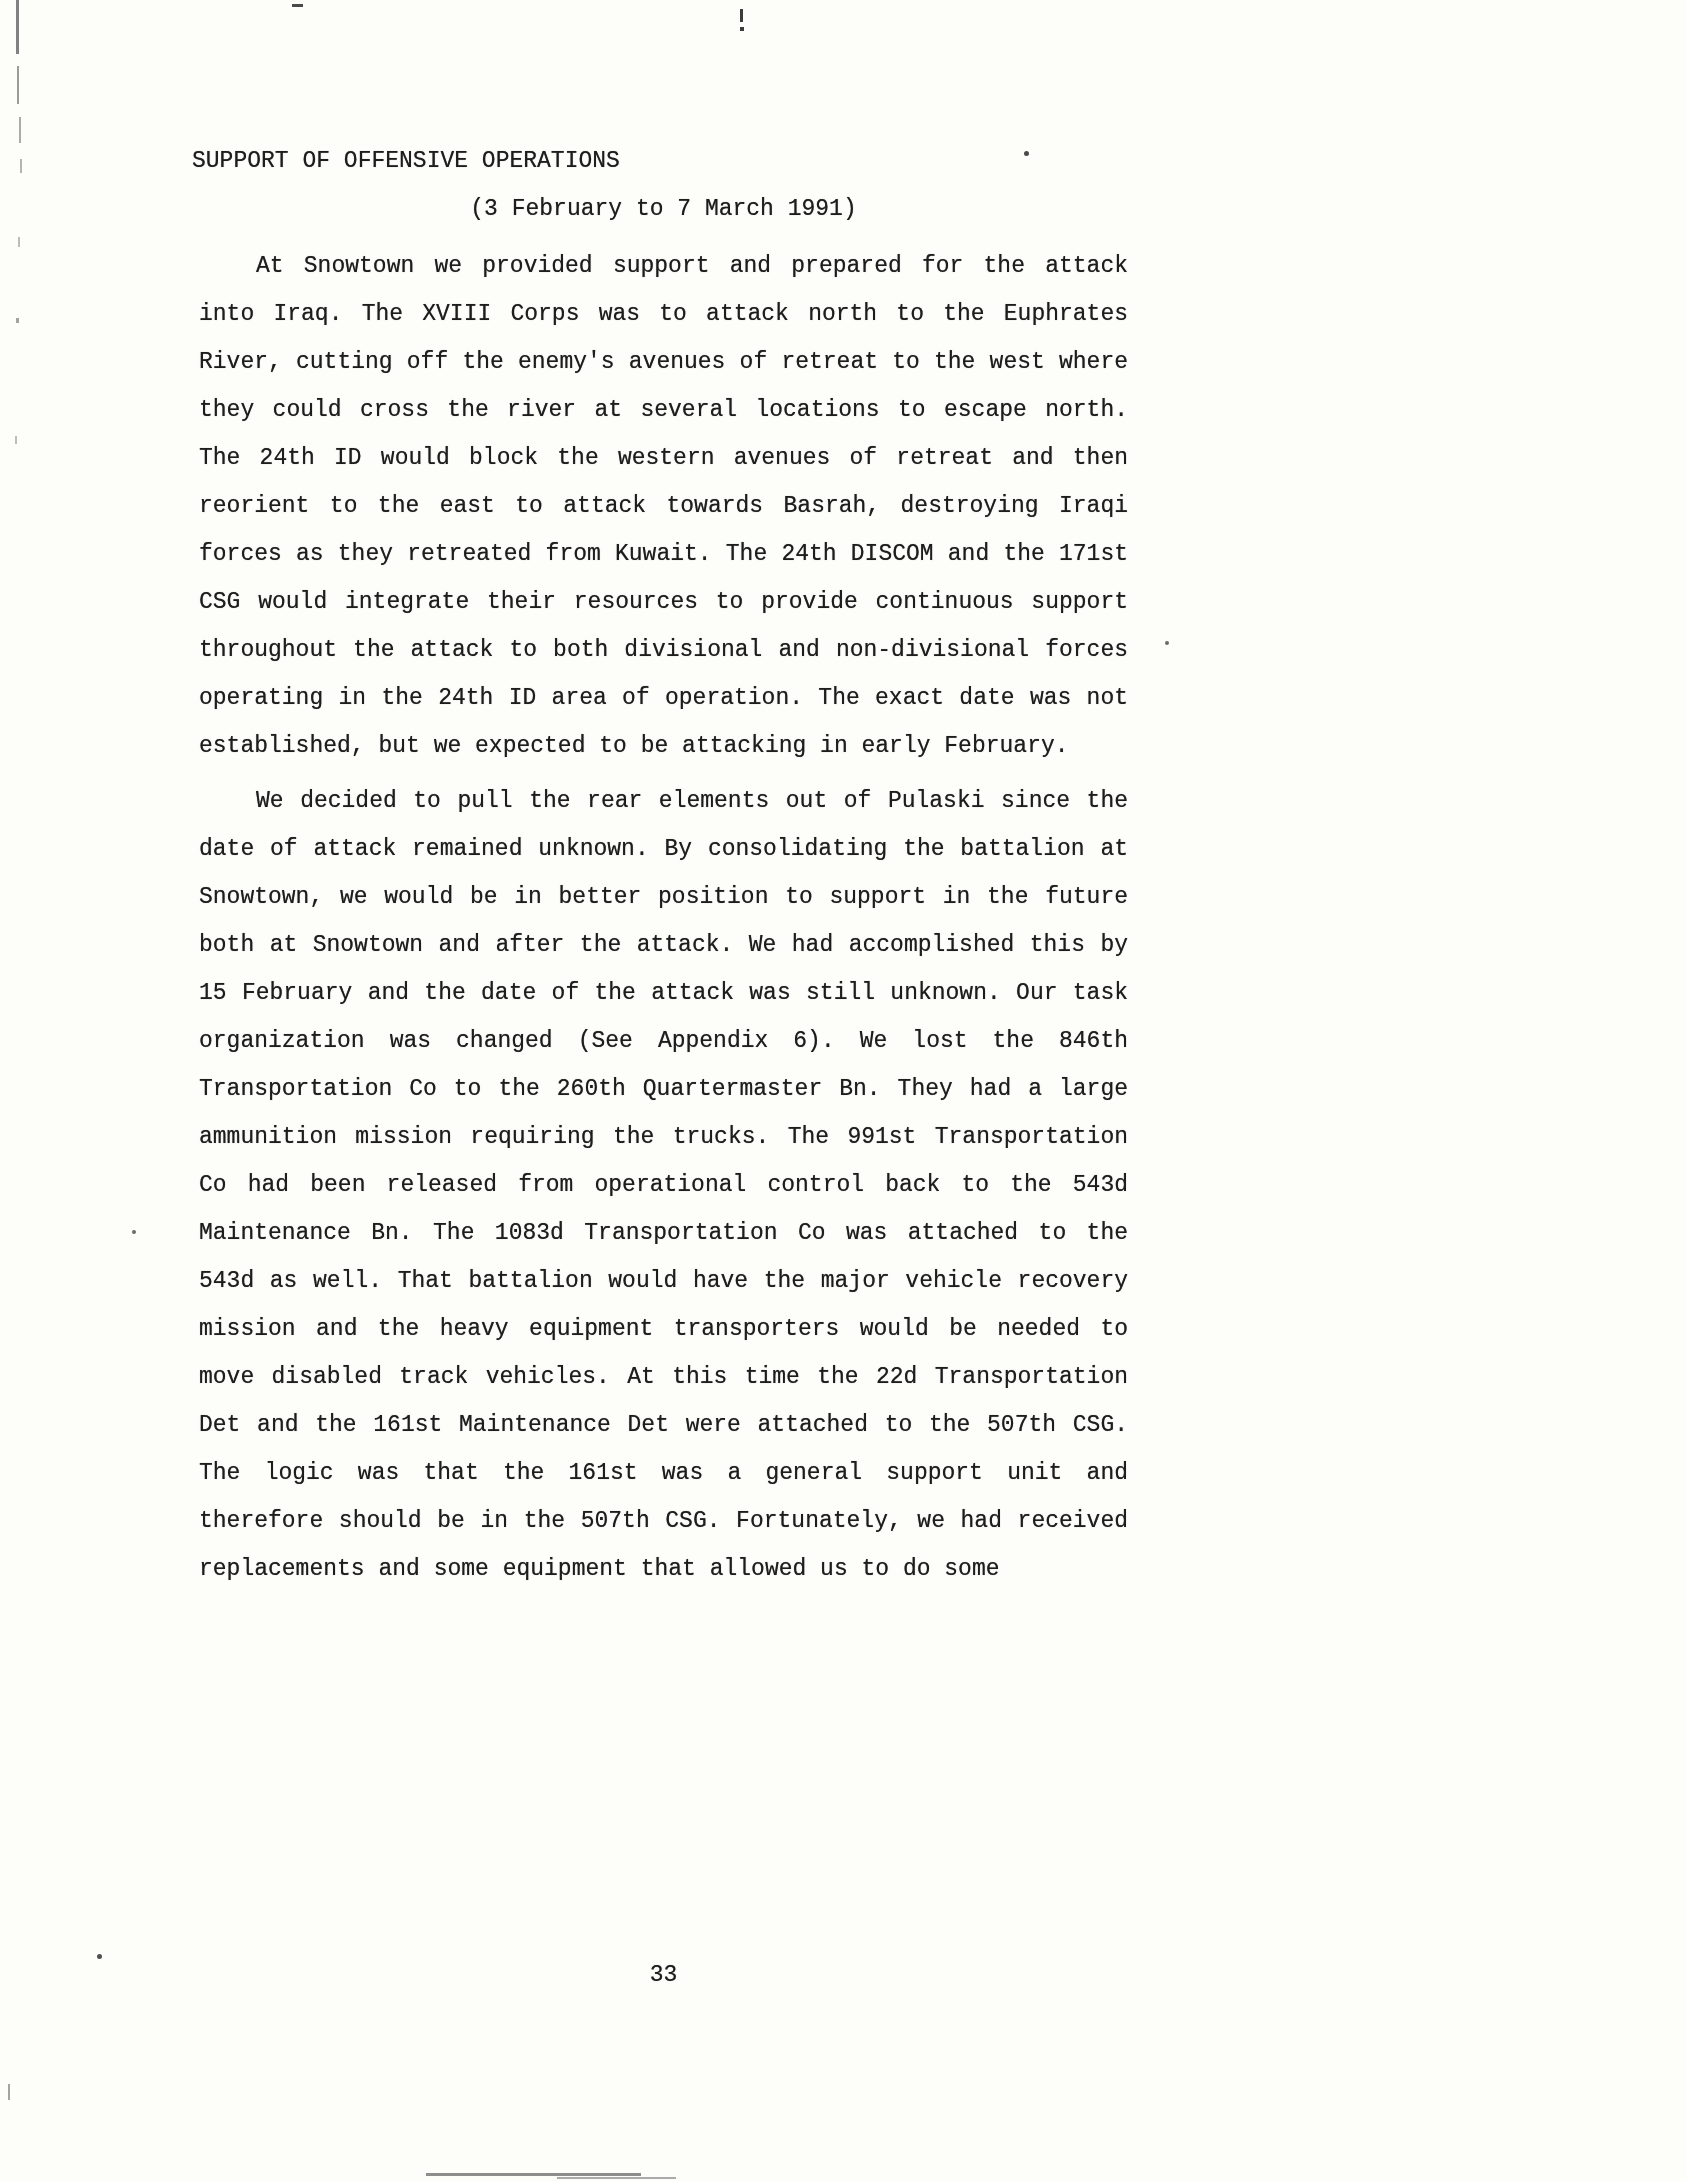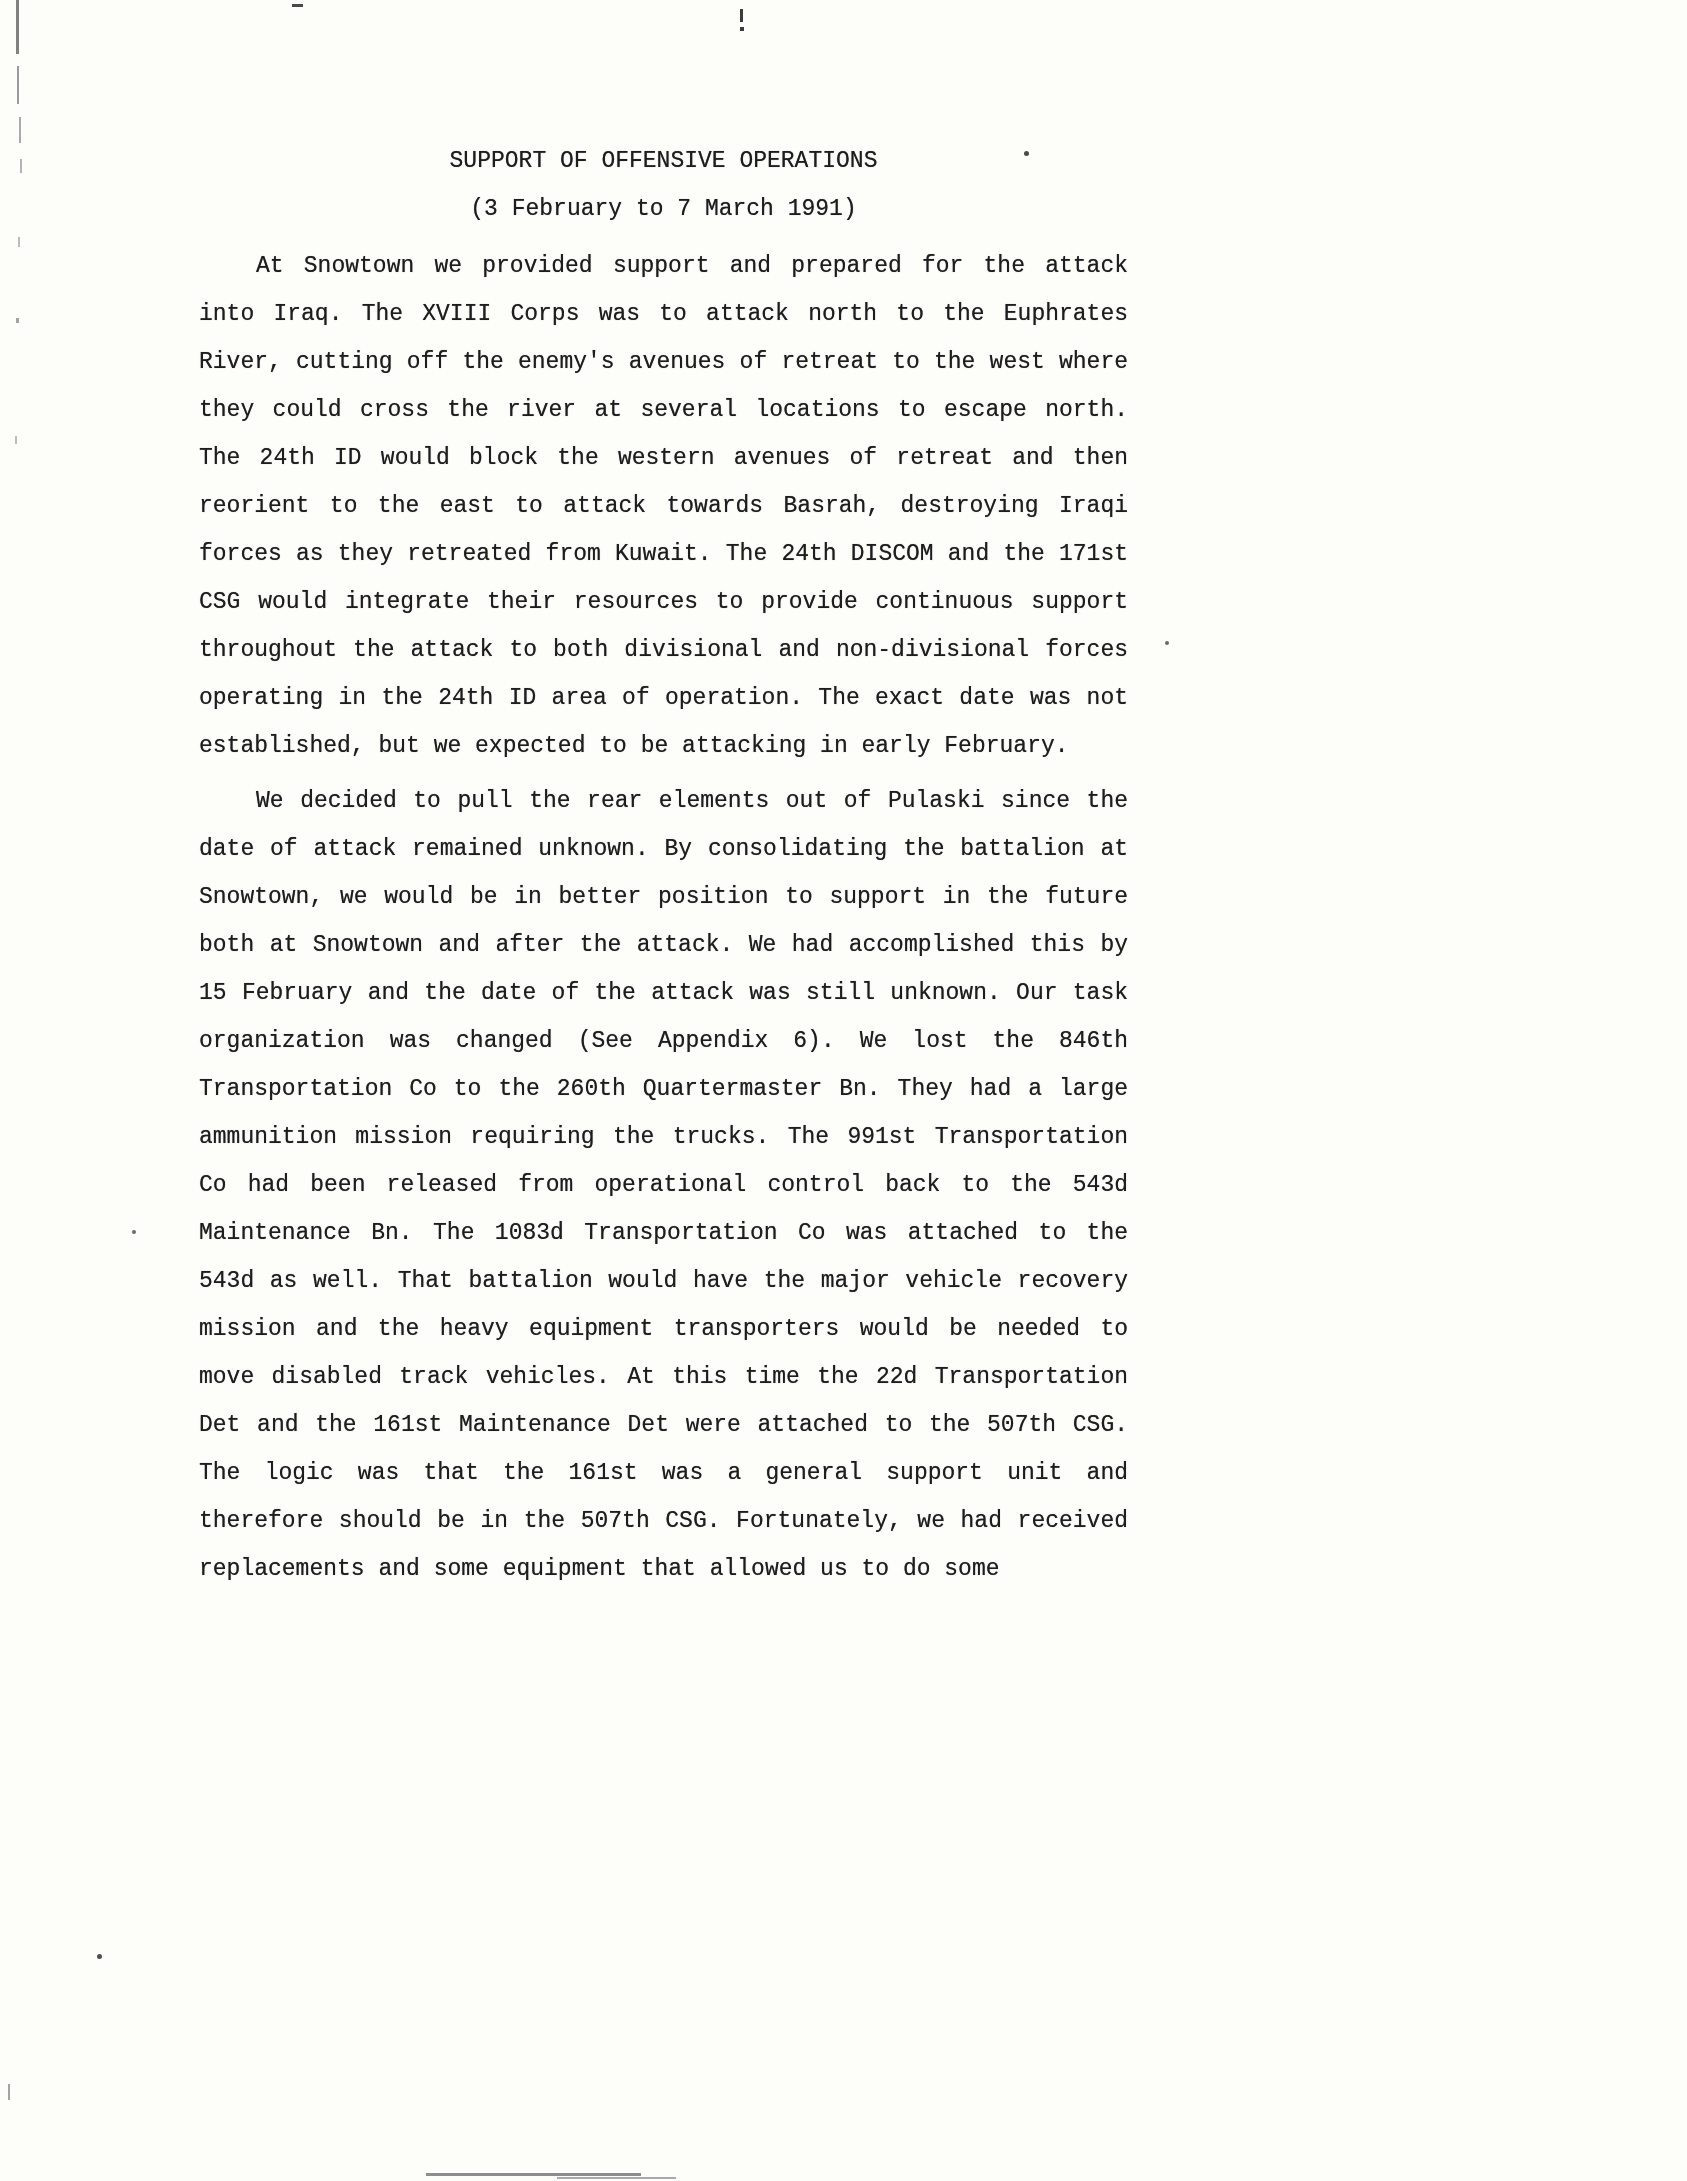--- a/index.html
+++ b/index.html
@@ -23,21 +23,21 @@
   .content {
     position: absolute;
     left: 192px;
     top: 137px;
     width: 943px;
     font-size: 23px;
     line-height: 48px;
     text-shadow: 0 0 0.7px rgba(25,25,25,0.65);
   }
   .title {
-    text-align: center;
+    text-align: left;
     white-space: nowrap;
   }
   .subtitle {
     text-align: center;
     white-space: nowrap;
     margin-bottom: 9px;
   }
   p.para {
     margin: 7px;
     text-align: justify;
@@ -78,20 +78,21 @@
 
 <div class="page">
 
   <div class="content">
     <div class="title">SUPPORT OF OFFENSIVE OPERATIONS</div>
     <div class="subtitle">(3 February to 7 March 1991)</div>
     <p class="para">At Snowtown we provided support and prepared for the attack into Iraq. The XVIII Corps was to attack north to the Euphrates River, cutting off the enemy's avenues of retreat to the west where they could cross the river at several locations to escape north. The 24th ID would block the western avenues of retreat and then reorient to the east to attack towards Basrah, destroying Iraqi forces as they retreated from Kuwait. The 24th DISCOM and the 171st CSG would integrate their resources to provide continuous support throughout the attack to both divisional and non-divisional forces operating in the 24th ID area of operation. The exact date was not established, but we expected to be attacking in early February.</p>
     <p class="para">We decided to pull the rear elements out of Pulaski since the date of attack remained unknown. By consolidating the battalion at Snowtown, we would be in better position to support in the future both at Snowtown and after the attack. We had accomplished this by 15 February and the date of the attack was still unknown. Our task organization was changed (See Appendix 6). We lost the 846th Transportation Co to the 260th Quartermaster Bn. They had a large ammunition mission requiring the trucks. The 991st Transportation Co had been released from operational control back to the 543d Maintenance Bn. The 1083d Transportation Co was attached to the 543d as well. That battalion would have the major vehicle recovery mission and the heavy equipment transporters would be needed to move disabled track vehicles. At this time the 22d Transportation Det and the 161st Maintenance Det were attached to the 507th CSG. The logic was that the 161st was a general support unit and therefore should be in the 507th CSG. Fortunately, we had received replacements and some equipment that allowed us to do some</p>
   </div>
 
+  <div class="page-number">33</div>
 
   <div class="art art-edge1"></div>
   <div class="art art-edge2"></div>
   <div class="art art-edge3"></div>
   <div class="art art-edge4"></div>
   <div class="art art-edge5"></div>
   <div class="art art-edge6"></div>
   <div class="art art-edge7"></div>
   <div class="art art-colon-bar"></div>
   <div class="art art-colon-dot"></div>

